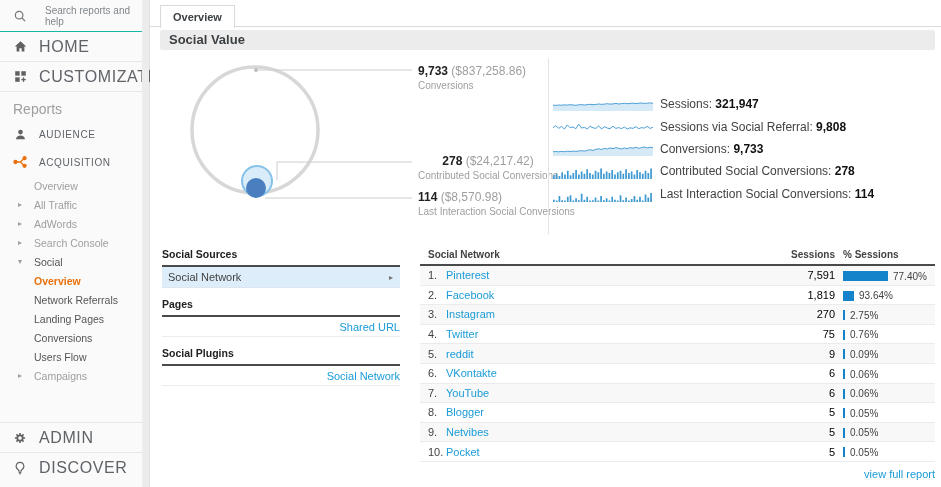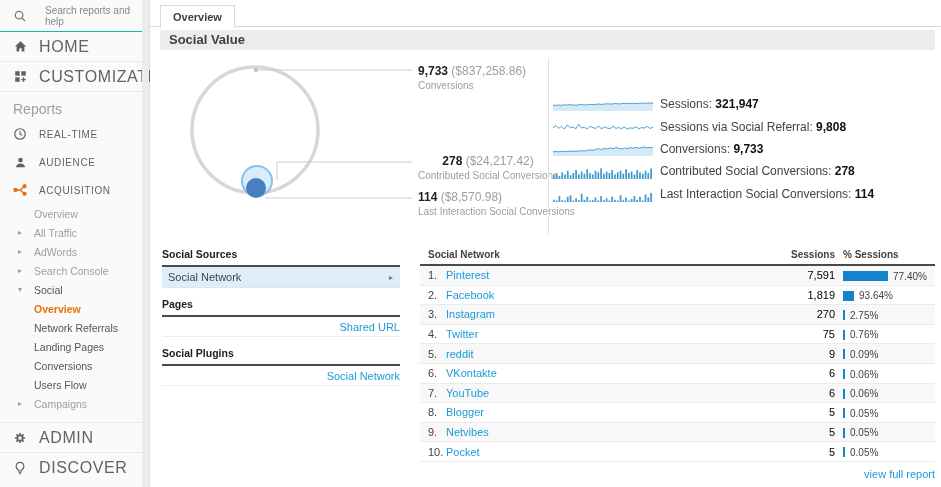--- a/index.html
+++ b/index.html
@@ -96,29 +96,20 @@
               <rect x="1.5" y="9" width="5.5" height="5.5"></rect>
               <rect x="9" y="11" width="5.5" height="1.6"></rect>
               <rect x="10.9" y="9.1" width="1.6" height="5.5"></rect>
             </svg>
           </span>
           <span>CUSTOMIZATION</span>
         </div>
       </div>
     <div class="reports-label">Reports</div>
     <div id="nav-reports">
-        <div class="srow k-rep">
-          <span class="nav-ico">
-            <svg viewBox="0 0 16 16" width="14" height="14">
-              <circle cx="8" cy="8" r="6" fill="none" stroke="#616161" stroke-width="1.4"></circle>
-              <polyline points="8,4.5 8,8 10.5,9.5" fill="none" stroke="#616161" stroke-width="1.3"></polyline>
-            </svg>
-          </span>
-          <span>REAL-TIME</span>
-        </div>
         <div class="srow k-rep">
           <span class="nav-ico">
             <svg viewBox="0 0 16 16" width="13" height="13">
               <circle cx="8" cy="5" r="2.9" fill="#616161"></circle>
               <path d="M2.5 13.8 c0-3.1 2.5-4.7 5.5-4.7 s5.5 1.6 5.5 4.7 Z" fill="#616161"></path>
             </svg>
           </span>
           <span>AUDIENCE</span>
         </div>
         <div class="srow k-rep">

